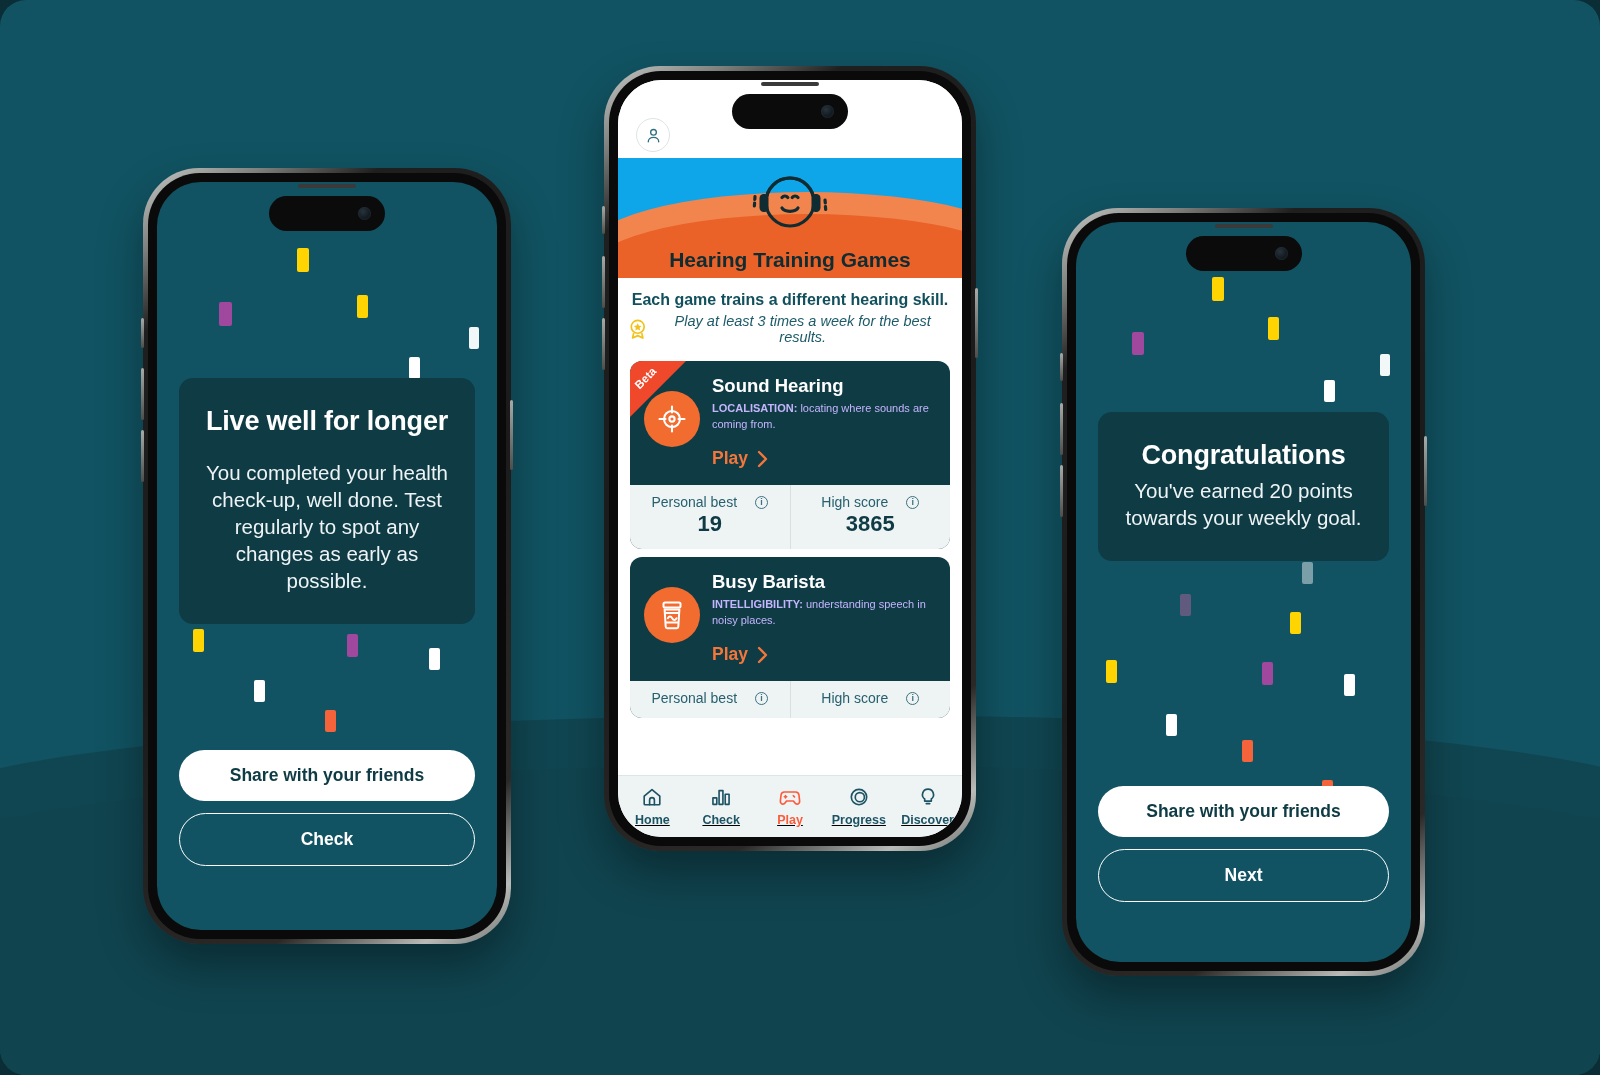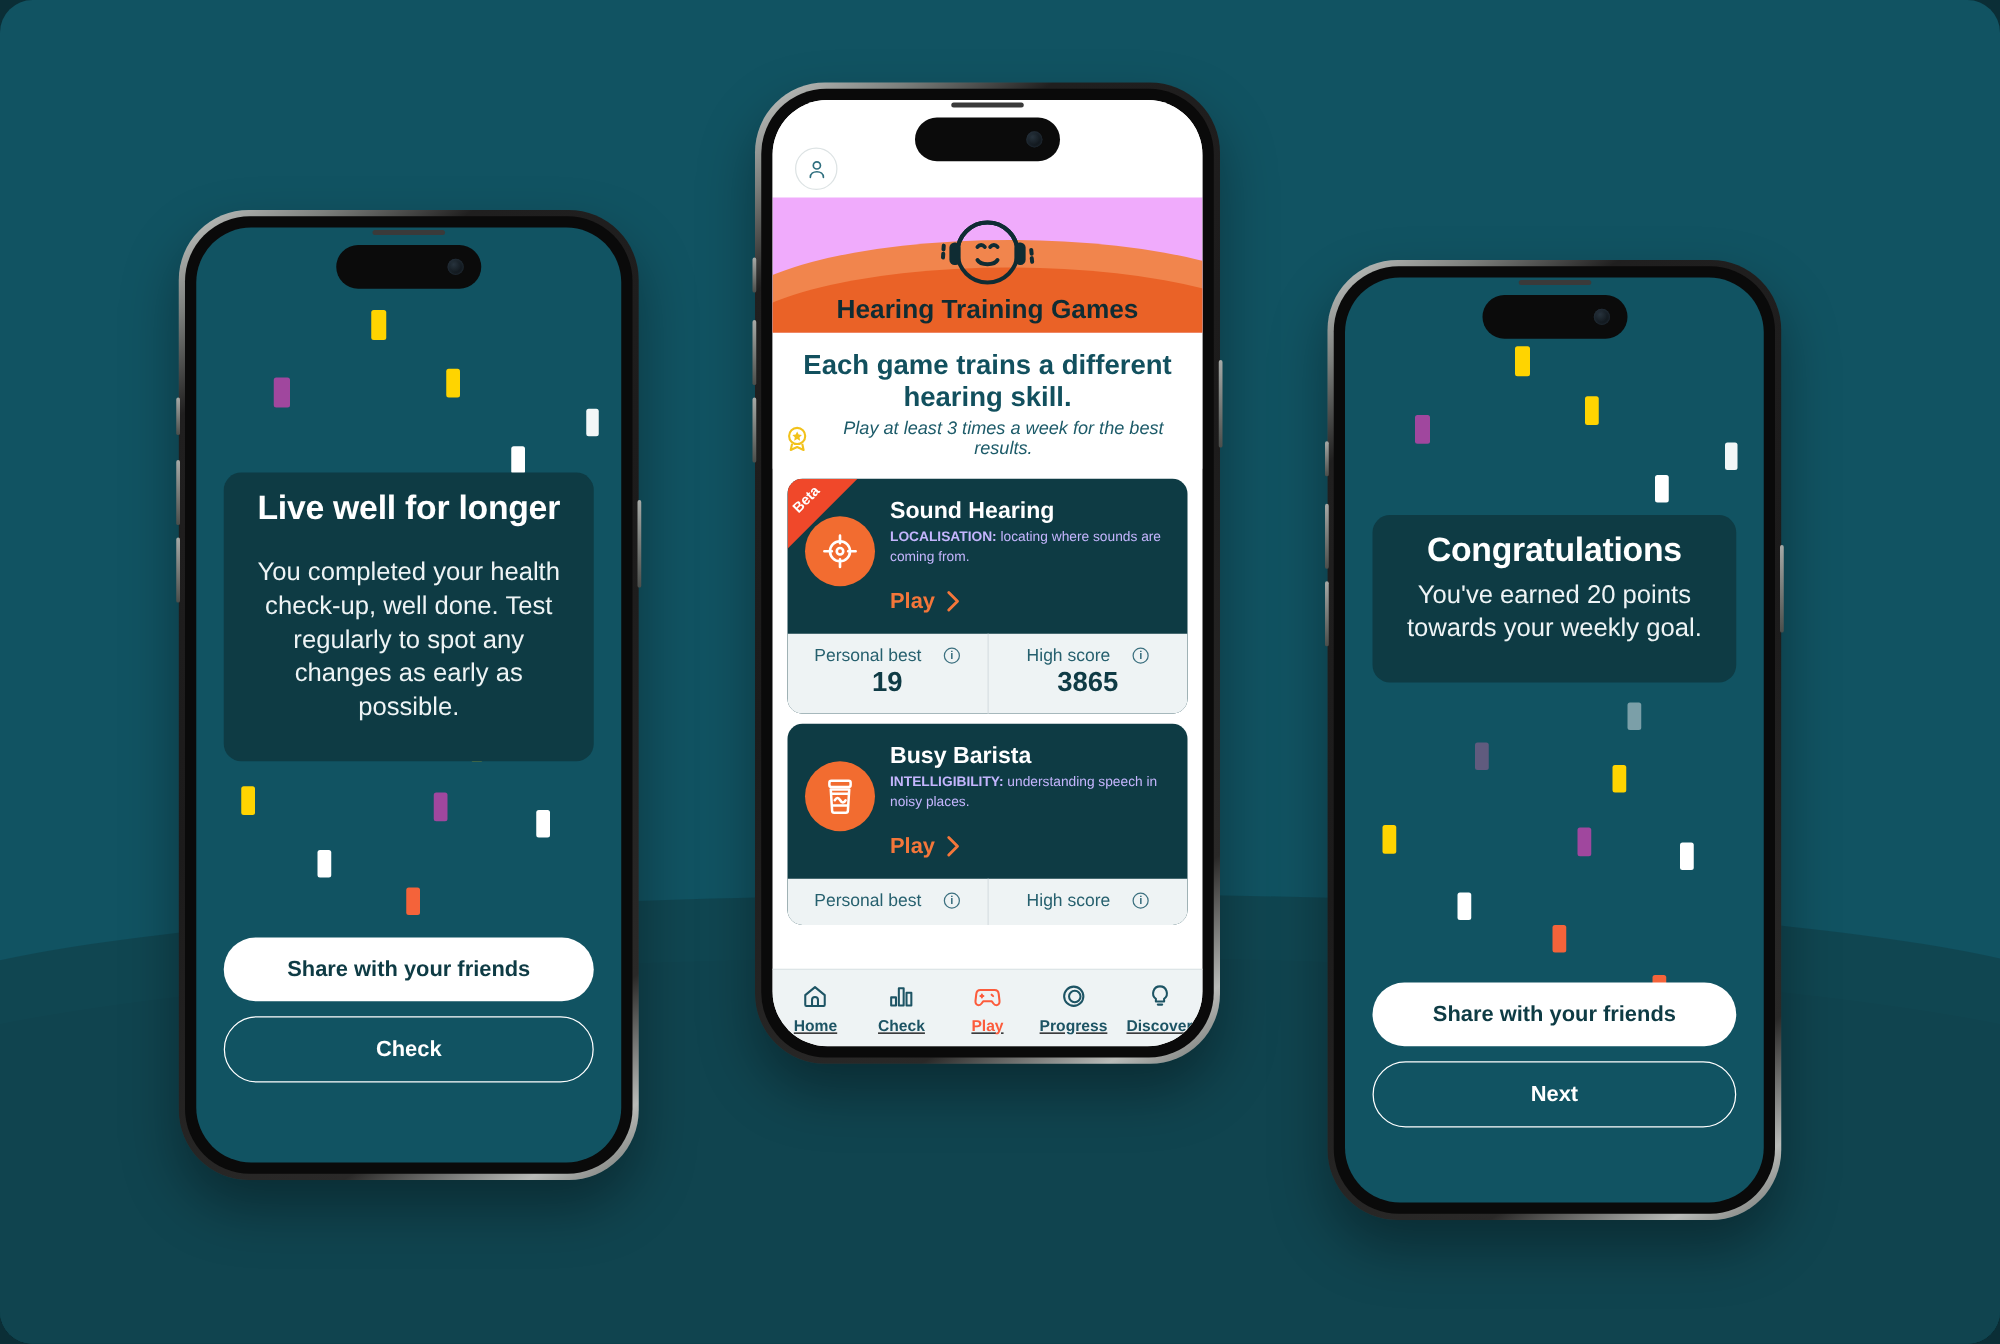--- a/index.html
+++ b/index.html
@@ -78,21 +78,21 @@
   .btn-side { position: absolute; background: linear-gradient(180deg,#a7aaa7,#4b4e4b); border-radius: 2px; }
 
   
   .confetti { position: absolute; border-radius: 2px; z-index: 2; }
 
   
   .msg-card {
     position: absolute; left: 22px; right: 22px;
     background: #0e3b44;
     border-radius: 14px;
-    padding: 13px 22px 30px;
+    padding: 28px 22px 30px;
     text-align: center;
     z-index: 5;
   }
   .msg-card h1 {
     color: #ffffff; font-size: 27px; font-weight: 700; letter-spacing: -.2px;
     margin-bottom: 22px;
   }
   .msg-card p {
     color: #eef4f5; font-size: 20.5px; line-height: 1.32; font-weight: 400;
   }
@@ -126,38 +126,38 @@
     height: 78px; background: #fff;
     display: flex; align-items: flex-end; padding: 0 0 6px 18px;
   }
   .avatar-btn {
     width: 34px; height: 34px; border-radius: 50%;
     border: 1.4px solid #dde3e4; background: #fff;
     display: flex; align-items: center; justify-content: center;
     cursor: pointer;
   }
   .app-hero {
-    position: relative; height: 108px; background: #f0abfc; overflow: hidden;
+    position: relative; height: 120px; background: #0ea5e9; overflow: hidden;
   }
   .app-hero .wave-a, .app-hero .wave-b {
     position: absolute; left: -10%; width: 130%; border-radius: 50%;
   }
   .app-hero .wave-a { top: 34px; height: 120px; background: #f1854d; }
   .app-hero .wave-b { top: 56px; height: 120px; background: #ea6227; }
   .app-hero .hero-icon {
     position: absolute; top: 6px; left: 50%; transform: translateX(-50%); z-index: 3;
   }
   .app-hero .hero-title {
     position: absolute; bottom: 6px; left: 0; right: 0; text-align: center; z-index: 3;
     color: #0f2c33; font-size: 21px; font-weight: 700;
   }
   .app-sub {
     background: #fff; padding: 13px 10px 8px; text-align: center;
   }
-  .app-sub .line1 { color: #12505e; font-size: 22px; font-weight: 700; }
+  .app-sub .line1 { color: #12505e; font-size: 16px; font-weight: 700; }
   .app-sub .line2 {
     color: #1d5b69; font-size: 14.5px; font-style: italic; font-weight: 500;
     display: flex; align-items: center; justify-content: center; gap: 6px; margin-top: 4px;
   }
   .game-card {
     margin: 8px 12px 0; border-radius: 12px; overflow: hidden;
     background: #0e3b44; position: relative;
   }
   .game-body { display: flex; padding: 14px 14px 16px 14px; gap: 12px; position: relative; }
   .game-ico {

